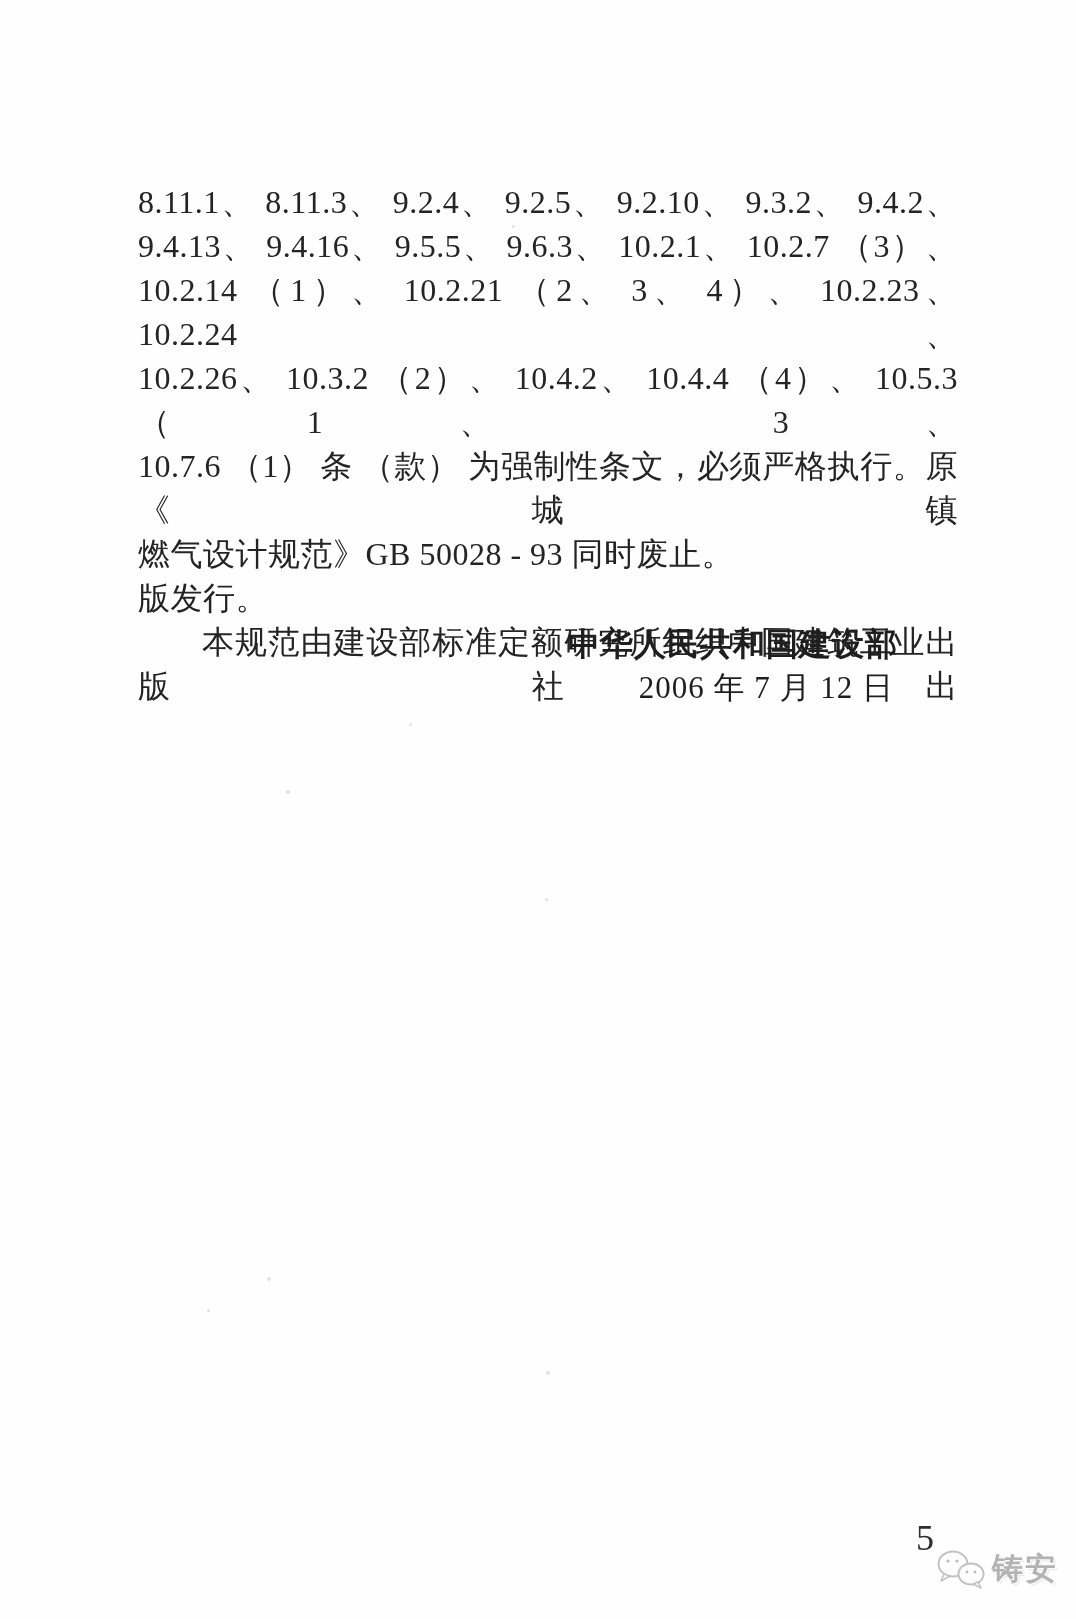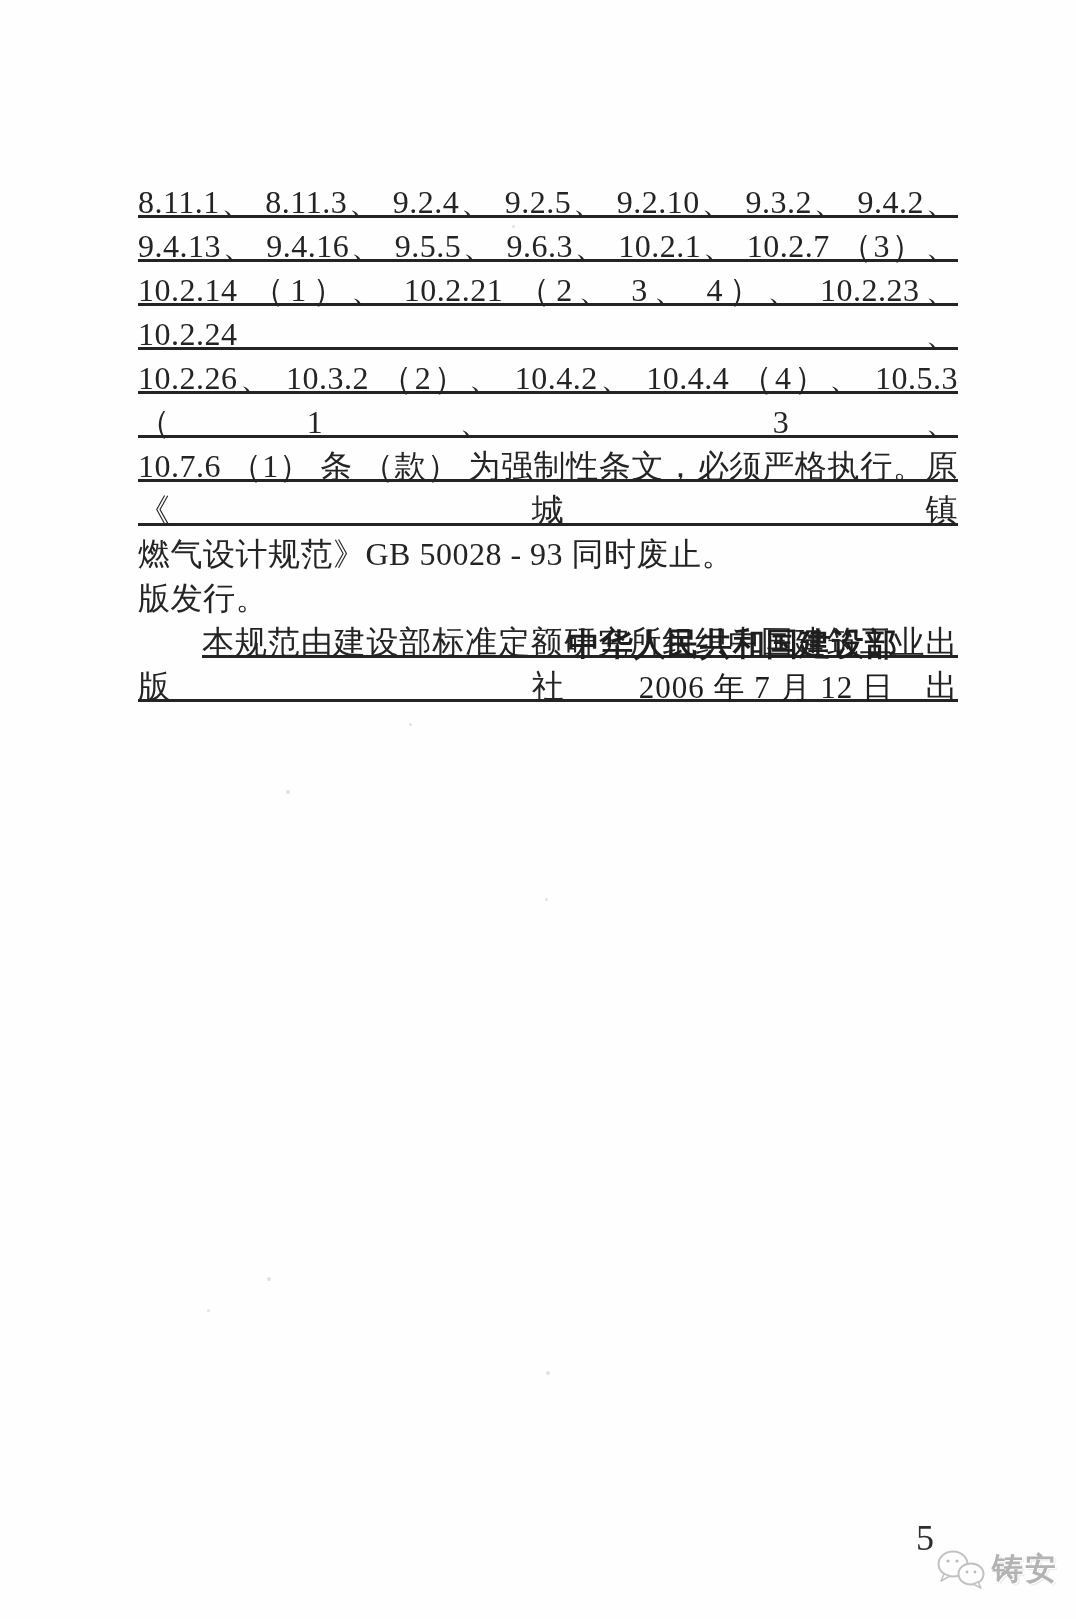--- a/index.html
+++ b/index.html
@@ -34,21 +34,20 @@
   .para { margin: 0; padding: 0; }
   .line {
     display: block;
     width: 100%;
     white-space: normal;
   }
   .line.fill {
     text-align: justify;
     text-align-last: justify;
     text-justify: inter-ideograph;
-    text-decoration: underline;
   }
   .line.left {
     text-align: left;
     text-align-last: left;
   }
   .line.indent { text-indent: 2em; }
 
   
   .signature {
     position: absolute;

